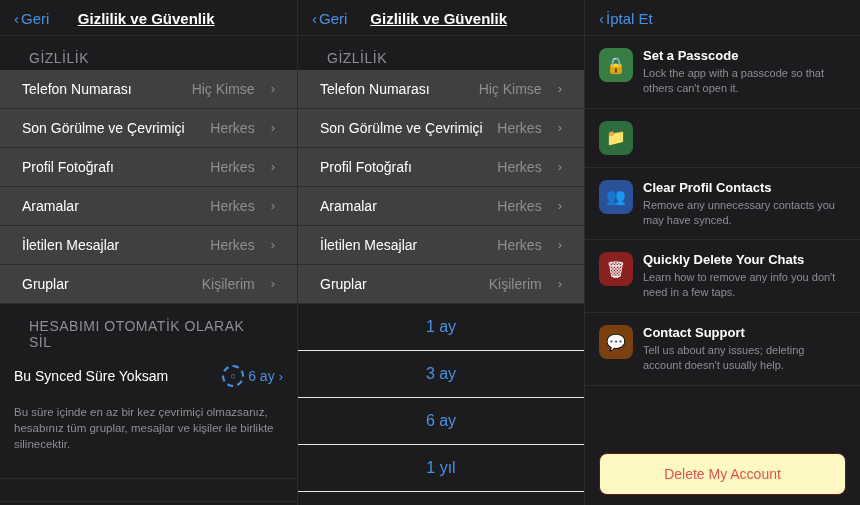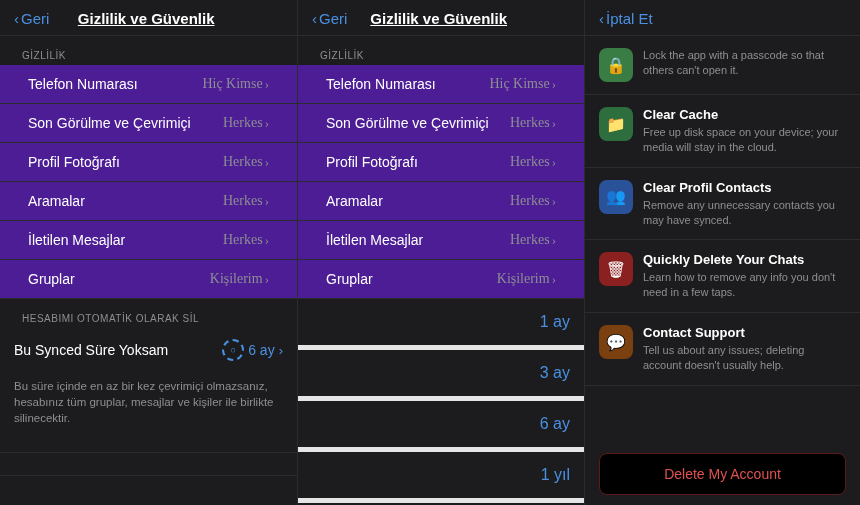--- a/index.html
+++ b/index.html
@@ -42,48 +42,46 @@
       flex: 1;
       text-align: center;
       font-weight: 600;
       font-size: 15px;
       color: #fff;
       margin-right: 40px;
       text-decoration: underline;
     }
 
     .section-label {
-      font-size: 10px;
+      font-size: 14px;
       color: #8e8e93;
-      padding: 14px 22px 4px;
+      padding: 14px 29px 4px;
       letter-spacing: 0.5px;
       font-weight: 400;
     }
 
     .setting-row {
       display: flex;
       align-items: center;
       justify-content: space-between;
-      padding: 11px 28px;
-      border-bottom: 1px solid #2c2c2e;
-      background: #4c1d95;
+      padding: 11px 22px;
+      border-bottom: 1px solid #2c2c2e;
+      background: #404040;
     }
 
     .setting-row-label {
       font-size: 14px;
       color: #fff;
     }
 
     .setting-row-value {
       display: flex;
-      align-items: center;
-      gap: 2px;
+      gap: 16px;
       color: #8e8e93;
       font-size: 14px;
-      font-family: Liberation Serif, serif;
     }
 
     .chevron {
       color: #8e8e93;
       font-size: 13px;
     }
 
     .description-text {
       font-size: 11.5px;
       color: #8e8e93;
@@ -142,24 +140,24 @@
 
     .time-options {
       flex: 1;
       display: flex;
       flex-direction: column;
       justify-content: center;
     }
 
     .time-option {
       padding: 14px;
-      text-align: right;
+      text-align: center;
       font-size: 16px;
       color: #4a90e2;
-      border-bottom: 5px solid #e5e5e5;
+      border-bottom: 1px solid #e5e5e5;
       cursor: pointer;
     }
 
     .delete-option {
       padding: 14px;
       text-align: center;
       font-size: 16px;
       color: #e05252;
       border-bottom: 1px solid #2c2c2e;
       cursor: pointer;
@@ -230,21 +228,21 @@
 
     .alt-option-desc {
       font-size: 11px;
       color: #8e8e93;
       line-height: 1.35;
     }
 
     .delete-account-btn {
       margin: 10px 14px;
       padding: 12px;
-      background: #000000;
+      background: #fef9c3;
       border: 1px solid #5c1a1a;
       border-radius: 8px;
       text-align: center;
       color: #e05252;
       font-size: 14px;
       font-weight: 500;
       cursor: pointer;
       margin-top: auto;
     }
   </style>
@@ -402,30 +400,27 @@
   <div class="panel3-nav">
     <span class="panel3-back nav-back">
       <span>‹</span>
       <span>İptal Et</span>
     </span>
   </div>
 
   <div class="alt-option-item">
     <div class="alt-icon icon-green">🔒</div>
     <div class="alt-option-text">
+      <div class="alt-option-title">Set a Passcode</div>
       <div class="alt-option-desc">Lock the app with a passcode so that others can't open it.</div>
     </div>
   </div>
 
   <div class="alt-option-item">
     <div class="alt-icon icon-green2">📁</div>
-    <div class="alt-option-text">
-      <div class="alt-option-title">Clear Cache</div>
-      <div class="alt-option-desc">Free up disk space on your device; your media will stay in the cloud.</div>
-    </div>
   </div>
 
   <div class="alt-option-item">
     <div class="alt-icon icon-blue">👥</div>
     <div class="alt-option-text">
       <div class="alt-option-title">Clear Profil Contacts</div>
       <div class="alt-option-desc">Remove any unnecessary contacts you may have synced.</div>
     </div>
   </div>
 

